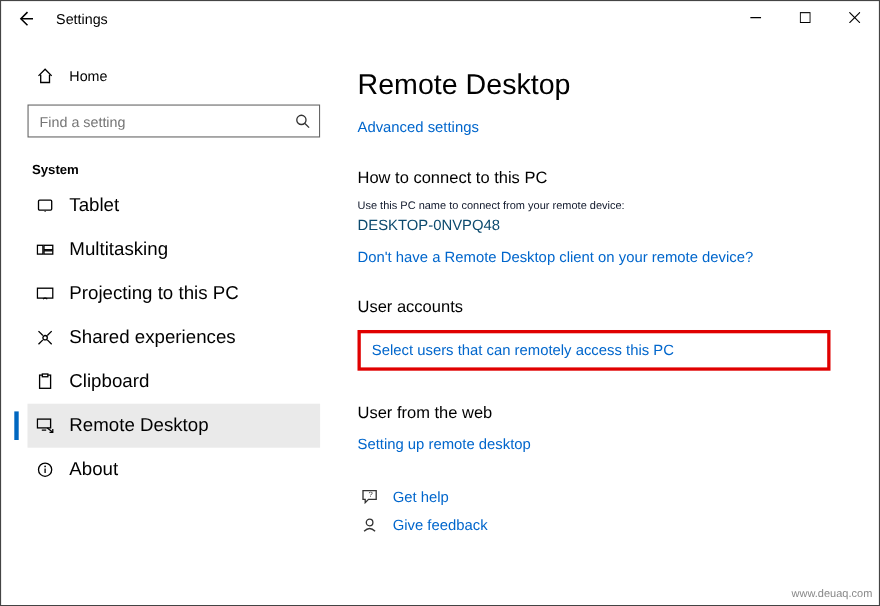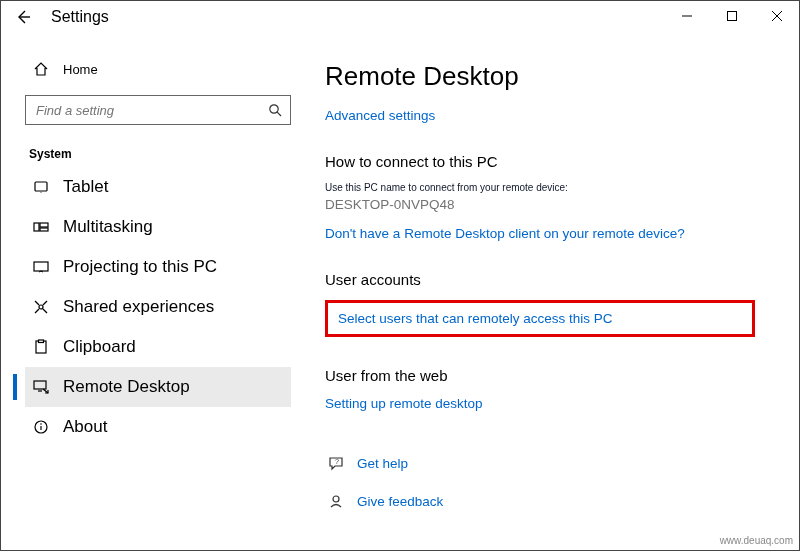--- a/index.html
+++ b/index.html
@@ -19,21 +19,21 @@
     height: 32px;
     display: flex;
     align-items: center;
     padding-left: 12px;
   }
   .titlebar .back {
     width: 20px; height: 20px;
     display: inline-flex; align-items: center; justify-content: center;
     font-size: 16px; margin-right: 18px;
   }
-  .titlebar .title { font-size: 16px; }
+  .titlebar .title { font-size: 13px; }
   .win-controls {
     position: absolute;
     top: 0; right: 0;
     display: flex;
   }
   .win-controls div {
     width: 45px; height: 30px;
     display: flex; align-items: center; justify-content: center;
     font-size: 11px;
   }
@@ -63,21 +63,20 @@
     display: flex;
     align-items: center;
     padding: 0 8px;
     background: #fff;
   }
   .searchbox input {
     flex: 1;
     border: none;
     outline: none;
     font-size: 13px;
-    font-style: italic;
     color: #c2410c;
     background: transparent;
   }
   .searchbox .mag {
     font-size: 13px; color: #333;
   }
   .cat-header {
     font-size: 12px;
     font-weight: 600;
     margin-top: 22px;
@@ -120,30 +119,30 @@
     font-size: 15px;
     font-weight: 400;
     margin: 30px 0 12px 0;
   }
   .link {
     color: #0066cc;
     font-size: 13.5px;
     display: inline-block;
   }
   .desc { font-size: 10px; color: #0f172a; margin-bottom: 4px; }
-  .pcname { font-size: 13.5px; color: #737373; margin-bottom: 14px; }
+  .pcname { font-size: 13.5px; color: #0c4a6e; margin-bottom: 14px; }
   .highlight-box {
     border: 3px solid #e00000;
     padding: 8px 10px;
     margin-top: 6px;
     width: 430px;
   }
   .help-row {
     display: flex; align-items: center;
-    margin-top: 22px;
+    margin-top: 10px;
     font-size: 13.5px;
   }
   .help-row .hic {
     width: 22px; display:inline-flex; justify-content:center; font-size:15px; color:#333;
   }
   .help-row .hlbl { margin-left: 10px; color: #0066cc; }
 
   .watermark {
     position: absolute;
     bottom: 4px; right: 6px;

